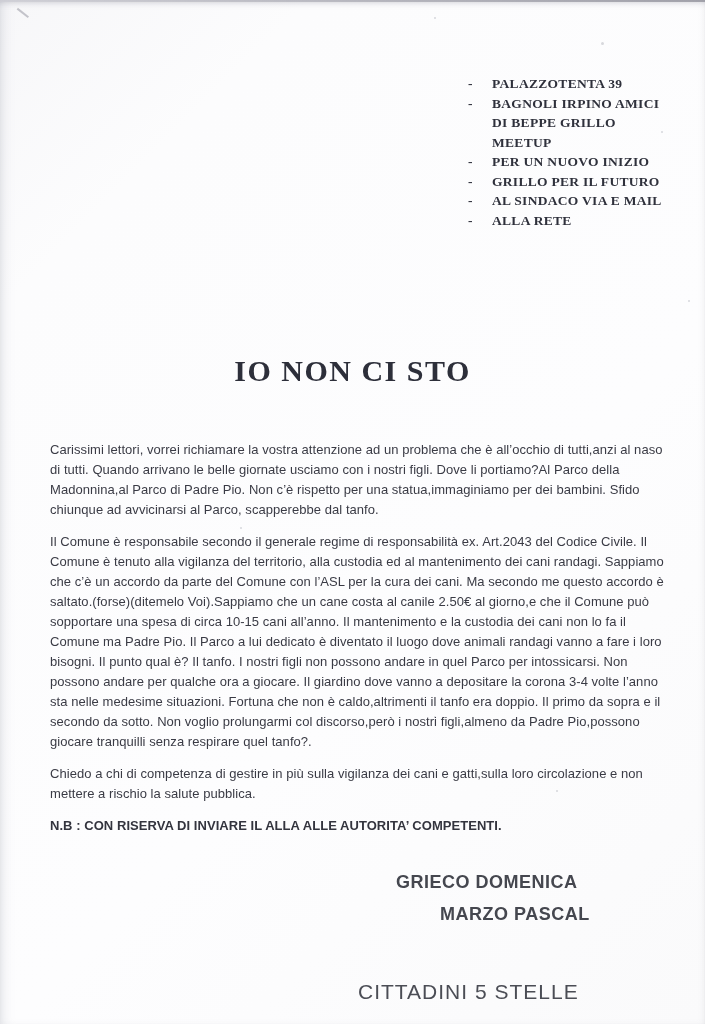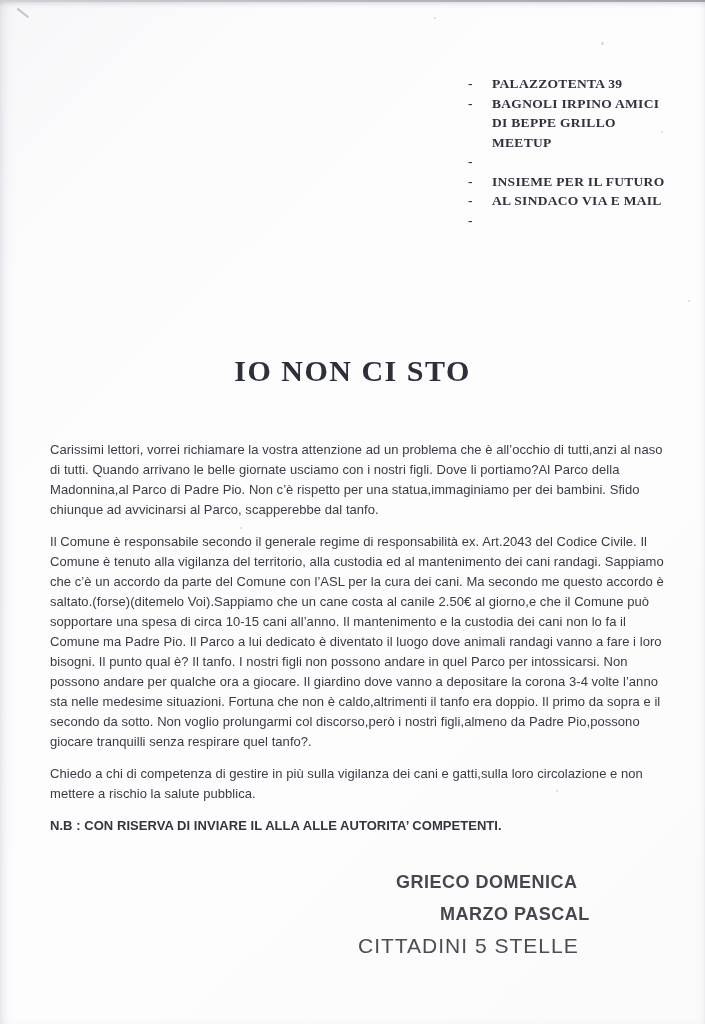--- a/index.html
+++ b/index.html
@@ -44,21 +44,21 @@
   .body-block{position:absolute;left:50px;top:440px;width:620px;
     font-size:13px;line-height:20px;color:#3a3b45;letter-spacing:.05px;}
   .body-block p{margin:0 6px 12px 0;}
   .note{font-weight:bold;color:#33343e;}
 
   
   .sig{position:absolute;left:396px;font-size:18px;font-weight:bold;
     letter-spacing:.5px;color:#45474f;}
   .sig-1{top:872px;}
   .sig-2{top:904px;padding-left:44px;}
-  .group-name{position:absolute;left:358px;top:934px;font-size:21px;
+  .group-name{position:absolute;left:358px;top:980px;font-size:21px;
     letter-spacing:1px;color:#4b4d55;}
 </style>
 </head>
 <body>
 
 <div class="paper">
 
   <div class="top-edge"></div>
   <div class="scratch"></div>
   <div class="speck s1"></div>
@@ -74,31 +74,33 @@
     <li>
       <span class="dist-dash">-</span>
       <span class="dist-text">PALAZZOTENTA 39</span>
     </li>
     <li>
       <span class="dist-dash">-</span>
       <span class="dist-text">BAGNOLI IRPINO AMICI DI BEPPE GRILLO MEETUP</span>
     </li>
     <li>
       <span class="dist-dash">-</span>
+      <span class="dist-text">PER UN NUOVO INIZIO</span>
     </li>
     <li>
       <span class="dist-dash">-</span>
-      <span class="dist-text">INSIEME PER IL FUTURO</span>
+      <span class="dist-text">GRILLO PER IL FUTURO</span>
     </li>
     <li>
       <span class="dist-dash">-</span>
       <span class="dist-text">AL SINDACO VIA E MAIL</span>
     </li>
     <li>
       <span class="dist-dash">-</span>
+      <span class="dist-text">ALLA RETE</span>
     </li>
   </ul>
 
   <div class="doc-title">IO NON CI STO</div>
 
   <div class="body-block">
     <p>Carissimi lettori, vorrei richiamare la vostra attenzione ad un problema che è all’occhio di tutti,anzi al naso di tutti. Quando arrivano le belle giornate usciamo con i nostri figli. Dove li portiamo?Al Parco della Madonnina,al Parco di Padre Pio. Non c’è rispetto per una statua,immaginiamo per dei bambini. Sfido chiunque ad avvicinarsi al Parco, scapperebbe dal tanfo.</p>
     <p>Il Comune è responsabile secondo il generale regime di responsabilità ex. Art.2043 del Codice Civile. Il Comune è tenuto alla vigilanza del territorio, alla custodia ed al mantenimento dei cani randagi. Sappiamo che c’è un accordo da parte del Comune con l’ASL per la cura dei cani. Ma secondo me questo accordo è saltato.(forse)(ditemelo Voi).Sappiamo che un cane costa al canile 2.50€ al giorno,e che il Comune può sopportare una spesa di circa 10-15 cani all’anno. Il mantenimento e la custodia dei cani non lo fa il Comune ma Padre Pio. Il Parco a lui dedicato è diventato il luogo dove animali randagi vanno a fare i loro bisogni. Il punto qual è? Il tanfo. I nostri figli non possono andare in quel Parco per intossicarsi. Non possono andare per qualche ora a giocare. Il giardino dove vanno a depositare la corona 3-4 volte l’anno sta nelle medesime situazioni. Fortuna che non è caldo,altrimenti il tanfo era doppio. Il primo da sopra e il secondo da sotto. Non voglio prolungarmi col discorso,però i nostri figli,almeno da Padre Pio,possono giocare tranquilli senza respirare quel tanfo?.</p>
     <p>Chiedo a chi di competenza di gestire in più sulla vigilanza dei cani e gatti,sulla loro circolazione e non mettere a rischio la salute pubblica.</p>
     <p class="note">N.B : CON RISERVA DI INVIARE IL ALLA ALLE AUTORITA’ COMPETENTI.</p>

